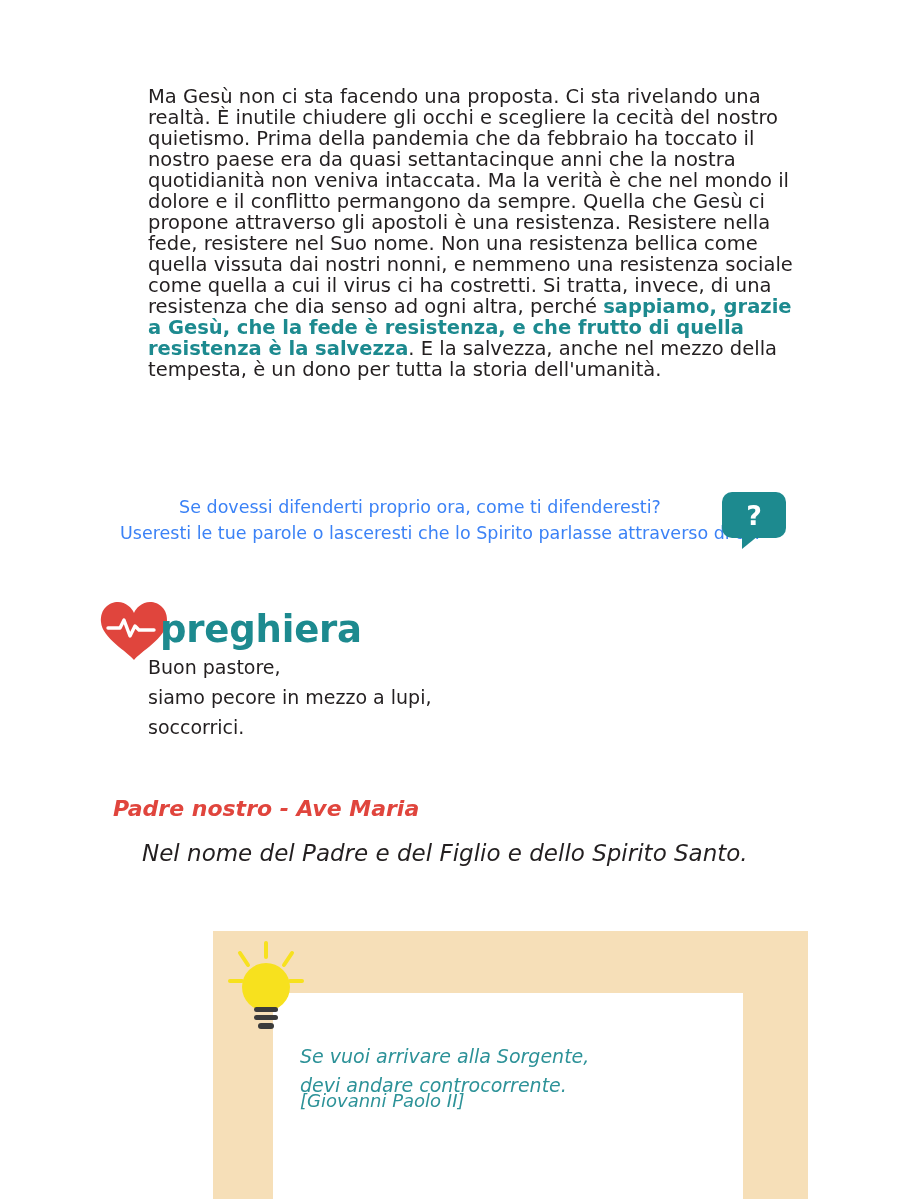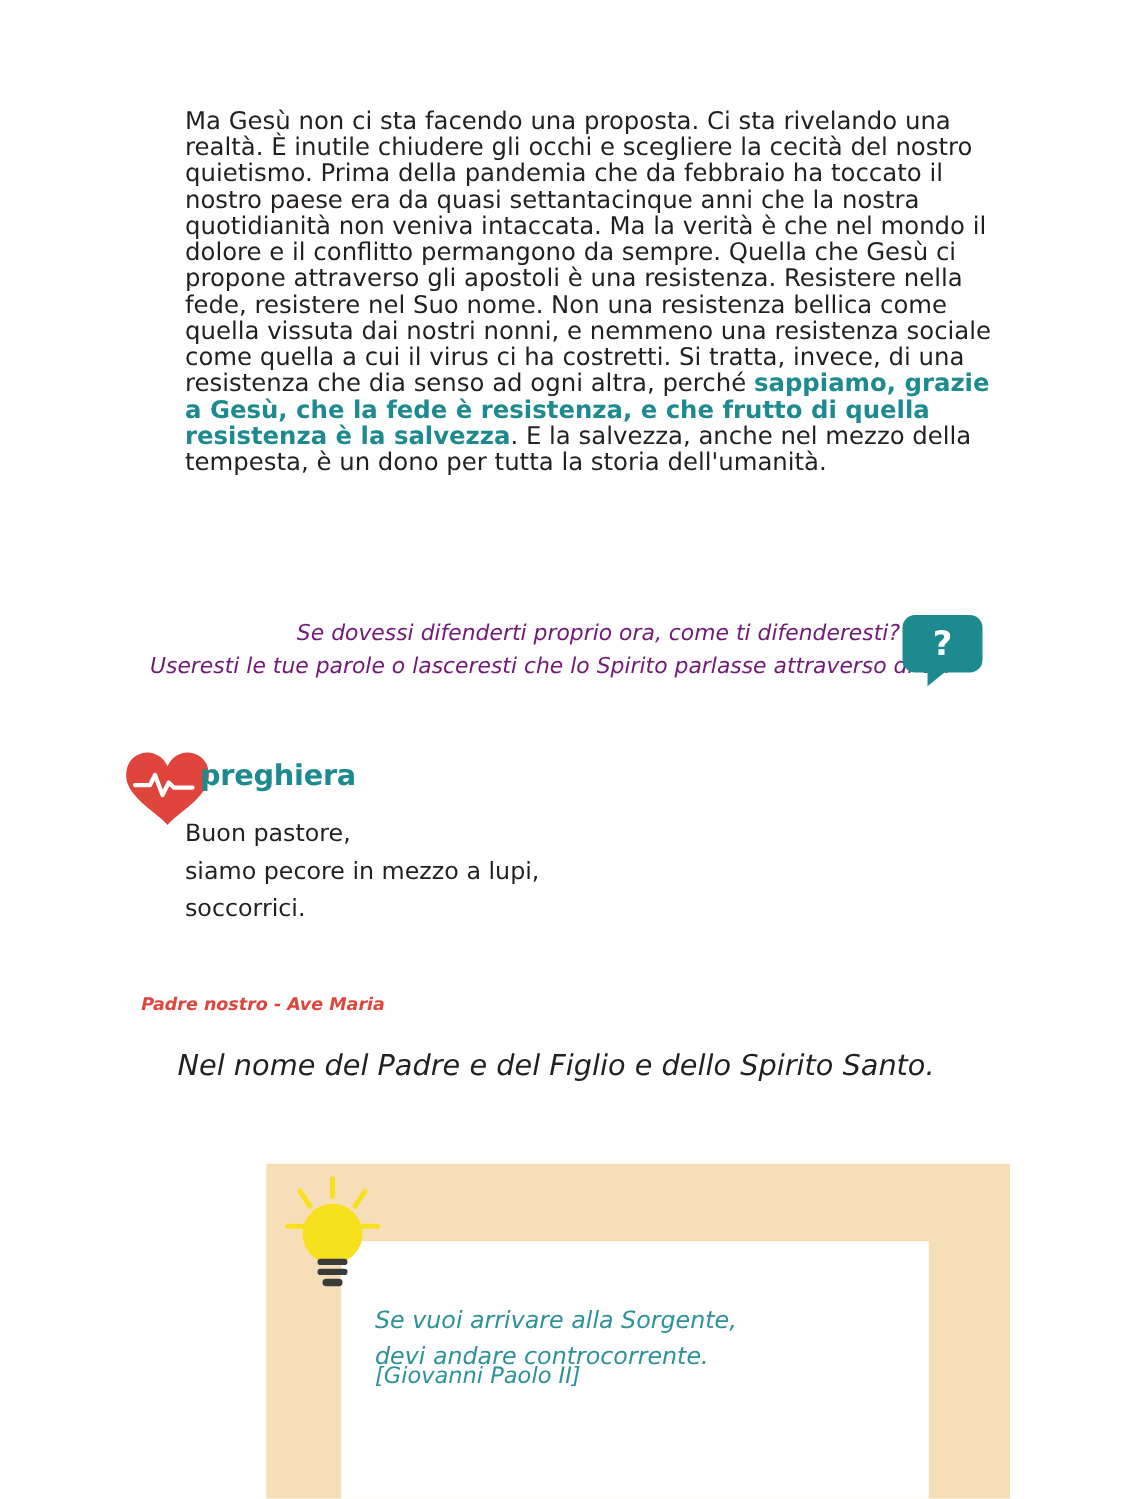--- a/index.html
+++ b/index.html
@@ -40,23 +40,22 @@
     color: #1d8a8f;
     font-weight: bold;
   }
 
   
   .question-block {
     position: absolute;
     left: 120px;
     top: 494px;
     width: 600px;
-    text-align: right;
-    color: #701a75;
-    font-style: italic;
+    text-align: center;
+    color: #3b82f6;
     font-size: 17.5px;
     line-height: 26px;
   }
   .q-line {
     display: block;
     white-space: nowrap;
   }
   .q-bubble {
     position: absolute;
     left: 722px;
@@ -89,40 +88,40 @@
     position: absolute;
     left: 98px;
     top: 600px;
     width: 72px;
     height: 62px;
   }
   .preghiera-title {
     position: absolute;
     left: 160px;
     top: 608px;
-    font-size: 23px;
+    font-size: 37px;
     font-weight: bold;
     color: #1d8a8f;
     letter-spacing: -0.2px;
   }
   .prayer-text {
     position: absolute;
     left: 148px;
     top: 652px;
     font-size: 19px;
     line-height: 30px;
     color: #231f20;
   }
 
   
   .padre-title {
     position: absolute;
     left: 113px;
     top: 796px;
-    font-size: 14px;
+    font-size: 22px;
     font-weight: bold;
     font-style: italic;
     color: #e0453d;
   }
   .padre-sub {
     position: absolute;
     left: 142px;
     top: 840px;
     font-size: 23px;
     font-style: italic;

